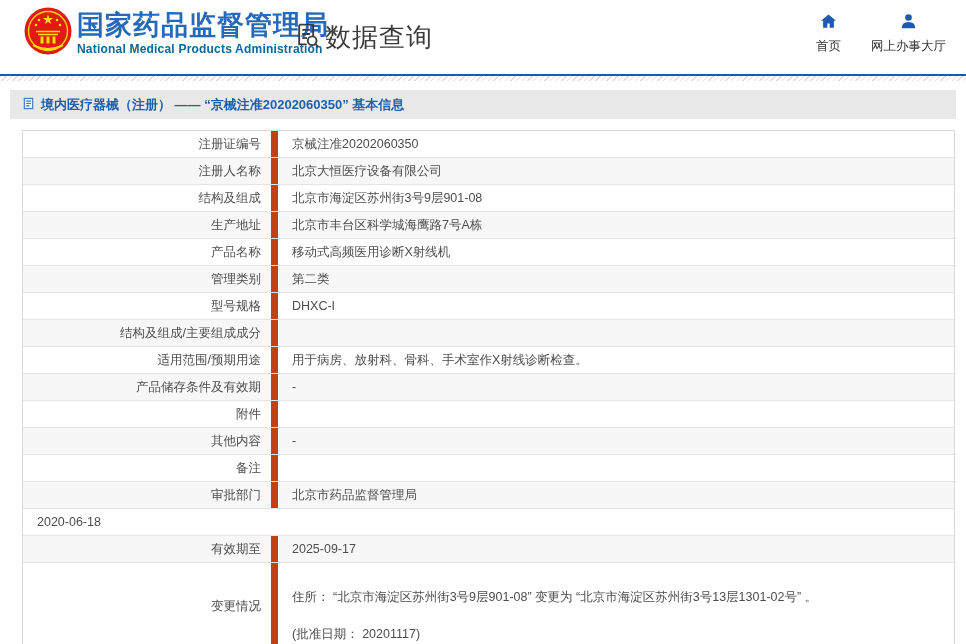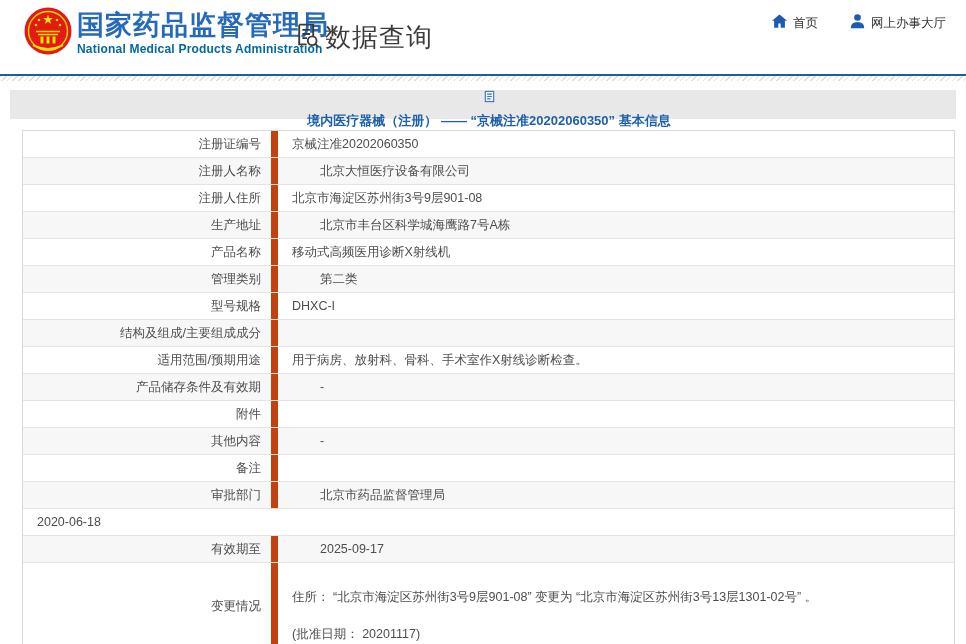--- a/index.html
+++ b/index.html
@@ -8,36 +8,36 @@
 
   
   .header { position:relative; height:74px; background:#fff; }
   .emblem { position:absolute; left:24px; top:7px; width:48px; height:48px; }
   .brand-text { position:absolute; left:77px; top:10px; }
   .brand-zh { font-size:27px; font-weight:bold; color:#2569ba; letter-spacing:1px; line-height:30px; }
   .brand-en { font-size:12px; font-weight:bold; color:#0369a1; margin-top:2px; letter-spacing:0.2px; }
   .data-query { position:absolute; left:294px; top:20px; display:flex; align-items:center; gap:4px;
     font-size:26px; color:#3b3b3b; letter-spacing:1px; cursor:pointer;justify-content:center; }
   .top-nav { position:absolute; right:20px; top:12px; display:flex; gap:30px; }
-  .nav-item { display:flex; flex-direction:row; align-items:center; gap:4px;
+  .nav-item { display:flex; flex-direction:column; align-items:center; gap:4px;
     font-size:12.5px; color:#333; cursor:pointer; text-decoration:none; }
   .divider-line { height:2px; background:#1a5ca8; }
   .divider-hatch { height:5px;
     background:repeating-linear-gradient(135deg,#dcdcdc 0,#dcdcdc 1px,#ffffff 1px,#ffffff 4px); }
 
   
   .breadcrumb { margin:9px 10px 0 10px; height:29px; background:#e8e8e8;
     display:flex; align-items:center; gap:6px; padding-left:12px;
-    font-size:13px; font-weight:bold; color:#1d5fad;flex-direction:column; }
+    font-size:13px; font-weight:bold; color:#1d5fad; }
 
   
   .info-table { margin:11px 11px 0 22px; width:933px; border:1px solid #d8d8d8; background:#fff; }
   .row { display:flex; border-bottom:1px solid #e4e4e4; background:#fff; }
   .row:last-child { border-bottom:none; }
-  .row.alt { background:#f7f7f7;gap:28px; }
+  .row.alt { background:#f7f7f7; }
   .cell { font-size:12.5px; color:#4d4d4d; line-height:14px; }
   .cell.label { width:255px; flex:none; text-align:right; padding:6px 10px 6px 6px;
     border-right:7px solid #c2410c; display:flex; align-items:center; justify-content:flex-end; gap:3px; }
   .cell.value { flex:1; padding:6px 12px 6px 14px; display:flex; flex-direction:column; justify-content:center; }
   .cell.value .line { line-height:17px;margin-top:20px; }
   a.details-link { color:#5393d4; text-decoration:none; cursor:pointer; }
   .bulb { display:inline-flex; width:12px; height:12px; }
 </style>
 </head>
 <body>
@@ -117,21 +117,21 @@
         <div class="cell value">京械注准20202060350</div>
       </div>
       <div class="row alt">
         <div class="cell label">
           <span>注册人名称</span>
         </div>
         <div class="cell value">北京大恒医疗设备有限公司</div>
       </div>
       <div class="row">
         <div class="cell label">
-          <span>注册人住所</span>
+          <span>结构及组成</span>
         </div>
         <div class="cell value">北京市海淀区苏州街3号9层901-08</div>
       </div>
       <div class="row alt">
         <div class="cell label">
           <span>生产地址</span>
         </div>
         <div class="cell value">北京市丰台区科学城海鹰路7号A栋</div>
       </div>
       <div class="row">

